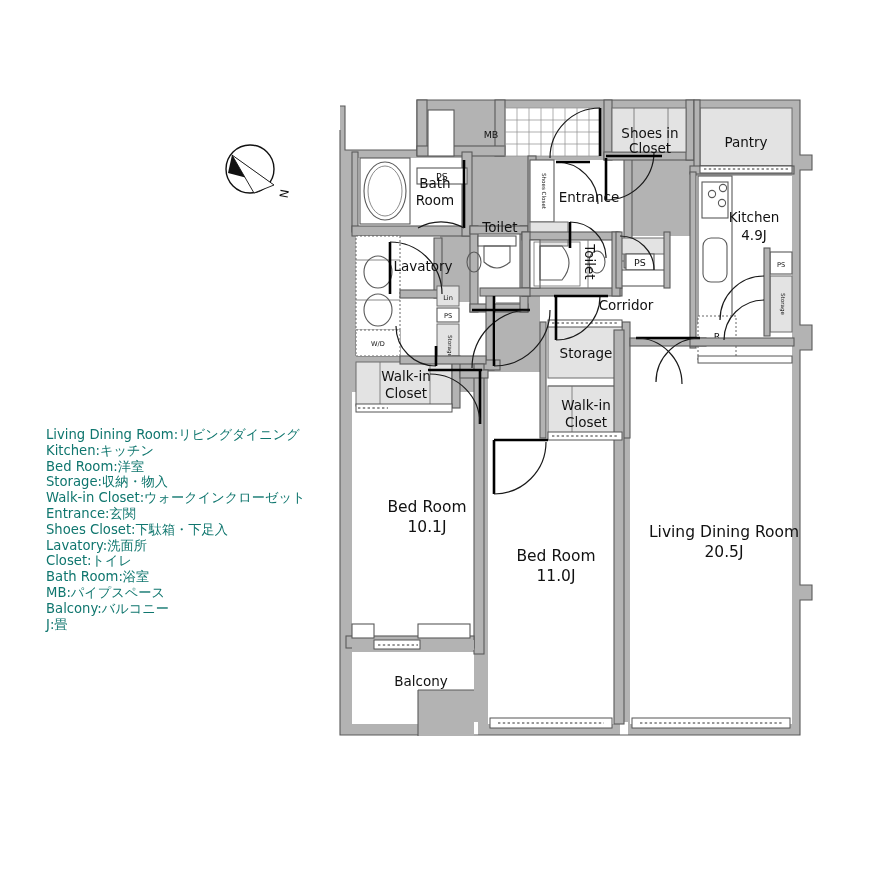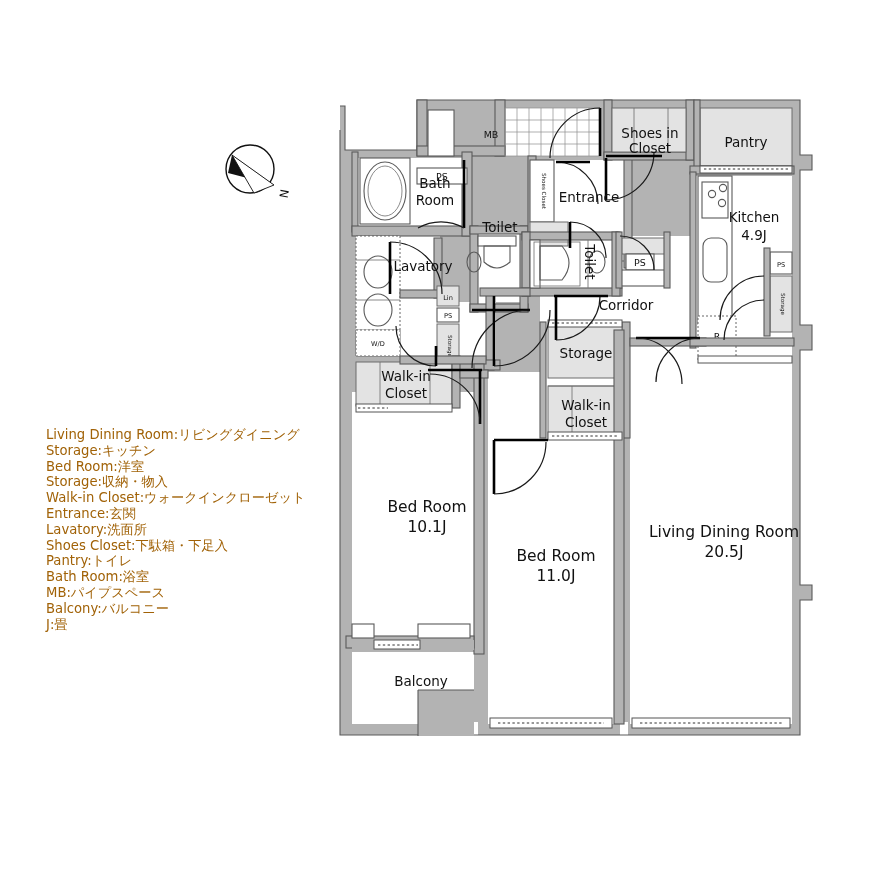--- a/index.html
+++ b/index.html
@@ -1,19 +1,19 @@
 <!DOCTYPE html>
 <html><head>
 <meta charset="utf-8">
 <style>
   html,body{margin:0;padding:0;background:#ffffff;}
   body{width:872px;height:872px;overflow:hidden;font-family:"DejaVu Sans","Liberation Sans",sans-serif;}
   #page{position:relative;width:872px;height:872px;background:#fff;}
   #legend{position:absolute;left:46px;top:427px;width:310px;}
-  #legend .lg-line{font-family:"DejaVu Sans",sans-serif;font-size:13.2px;line-height:15.8px;color:#a16207;white-space:nowrap;}
+  #legend .lg-line{font-family:"DejaVu Sans",sans-serif;font-size:13.2px;line-height:15.8px;color:#0f766e;white-space:nowrap;}
   #compass{position:absolute;left:218px;top:139px;width:72px;height:72px;}
   #plan{position:absolute;left:0;top:0;width:872px;height:872px;}
   svg{display:block;}
   .wall{fill:#b3b3b3;stroke:#5a5a5a;stroke-width:1.1;}
   .wallplain{fill:#b3b3b3;stroke:none;}
   .room{fill:#ffffff;stroke:none;}
   .fixline{fill:none;stroke:#5a5a5a;stroke-width:1.1;}
   .fixline2{fill:none;stroke:#777;stroke-width:0.9;}
   .shade{fill:#e3e3e3;stroke:#6d6d6d;stroke-width:1;}
   .white-box{fill:#ffffff;stroke:#5a5a5a;stroke-width:1.1;}
@@ -31,28 +31,28 @@
   .lbl-xxs{font-size:5.6px;}
   .tile{fill:none;stroke:#8d8d8d;stroke-width:0.7;}
 </style>
 </head>
 <body>
 
 <div id="page">
 
   <div id="legend">
     <div class="lg-line">Living Dining Room:リビングダイニング</div>
-    <div class="lg-line">Storage:キッチン</div>
+    <div class="lg-line">Kitchen:キッチン</div>
     <div class="lg-line">Bed Room:洋室</div>
     <div class="lg-line">Storage:収納・物入</div>
     <div class="lg-line">Walk-in Closet:ウォークインクローゼット</div>
     <div class="lg-line">Entrance:玄関</div>
+    <div class="lg-line">Shoes Closet:下駄箱・下足入</div>
     <div class="lg-line">Lavatory:洗面所</div>
-    <div class="lg-line">Shoes Closet:下駄箱・下足入</div>
-    <div class="lg-line">Pantry:トイレ</div>
+    <div class="lg-line">Closet:トイレ</div>
     <div class="lg-line">Bath Room:浴室</div>
     <div class="lg-line">MB:パイプスペース</div>
     <div class="lg-line">Balcony:バルコニー</div>
     <div class="lg-line">J:畳</div>
   </div>
 
   <div id="compass">
     <svg width="72" height="72" viewBox="0 0 72 72">
       <circle cx="32" cy="30" r="24" fill="#ffffff" stroke="#111" stroke-width="1.4"></circle>
       <path d="M 14 16 L 56 46 L 10 34 Z" fill="#111"></path>

